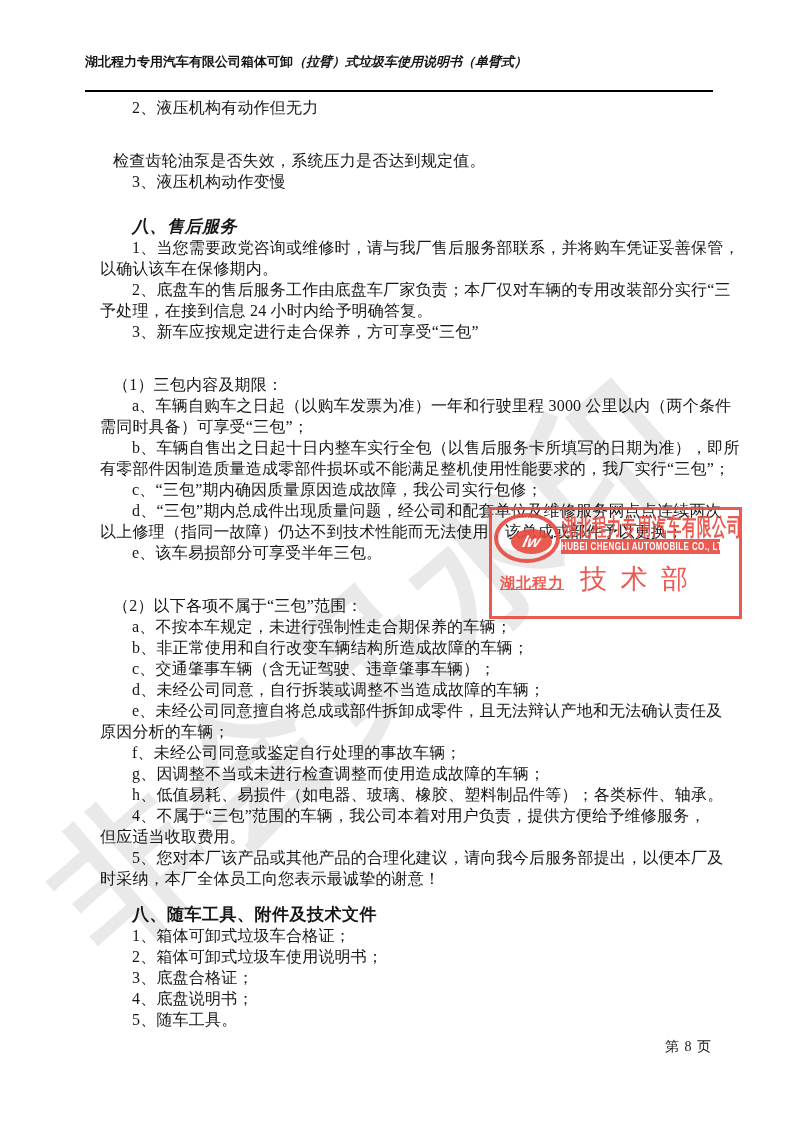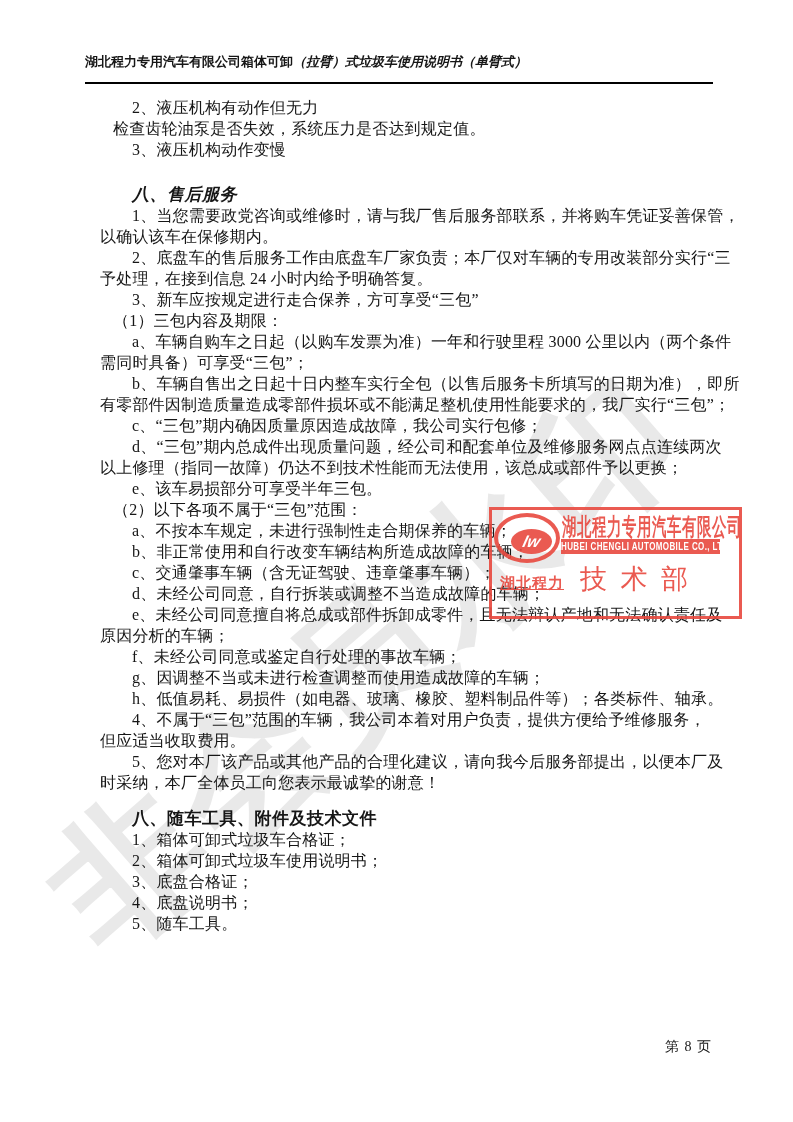--- a/index.html
+++ b/index.html
@@ -10,21 +10,21 @@
     background:#ffffff;
     overflow:hidden;
     font-family:"Liberation Serif","DejaVu Serif",serif;
     color:#161616;
   }
   
   .hdr{
     position:absolute;left:85px;top:53px;width:628px;
     font-size:13px;font-weight:bold;line-height:17px;
     border-bottom:2px solid #000;
-    padding-bottom:12px;
+    padding-bottom:20px;
     white-space:nowrap;
   }
   .hdr .it{font-style:italic;font-weight:bold;}
   
   .wm{
     position:absolute;left:140px;top:795px;
     transform-origin:left bottom;
     transform:rotate(-41deg);
     font-family:"Liberation Sans","DejaVu Sans",sans-serif;
     font-weight:bold;
@@ -36,21 +36,21 @@
   }
   
   .bodytxt{
     position:absolute;left:100px;top:97px;width:640px;z-index:1;
   }
   .ln{
     font-size:16px;line-height:21px;letter-spacing:.2px;
     white-space:nowrap;
   }
   .ind0{padding-left:0;}
-  .ind1{padding-left:13px;}
+  .ind1{padding-left:13px;margin-top:32px;}
   .ind2{padding-left:32px;}
   .hd{
     font-family:"Liberation Sans","DejaVu Sans",sans-serif;
     font-weight:bold;font-size:17px;letter-spacing:.5px;
   }
   
   .stamp{
     position:absolute;left:489px;top:507px;width:247px;height:106px;
     border:3px solid #e8493f;
     z-index:2;opacity:.9;

